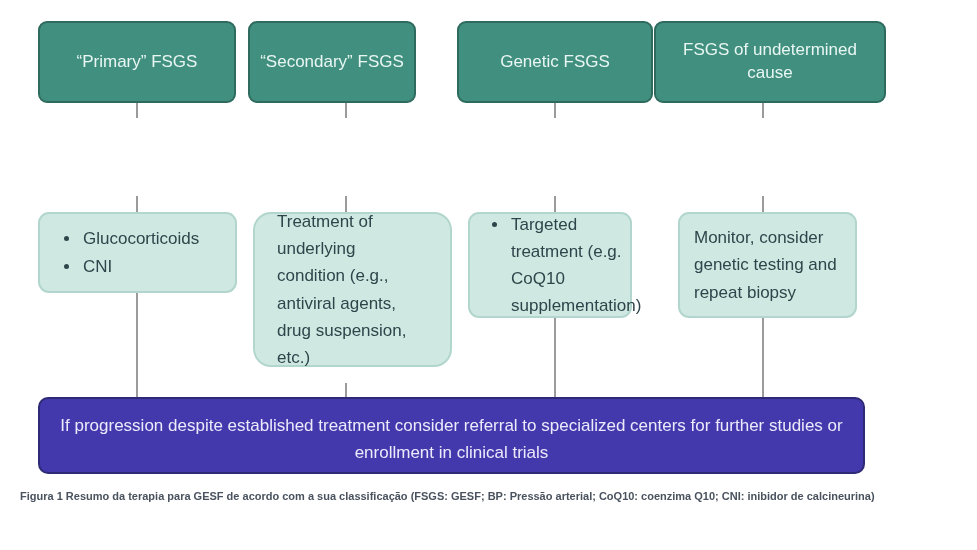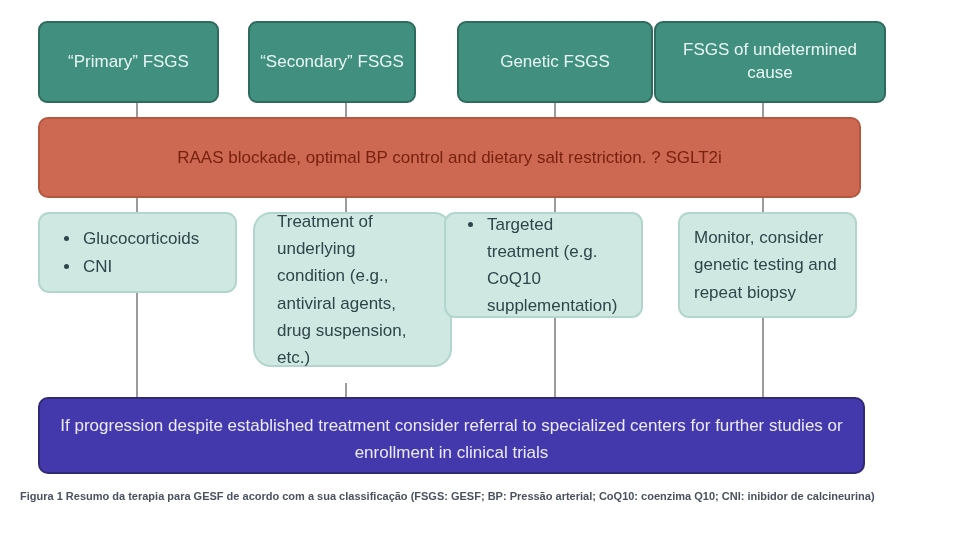--- a/index.html
+++ b/index.html
@@ -32,47 +32,44 @@
   <div class="vline" style="left:762px;top:101px;height:17px;"></div>
   <div class="vline" style="left:136px;top:196px;height:17px;"></div>
   <div class="vline" style="left:345px;top:196px;height:17px;"></div>
   <div class="vline" style="left:554px;top:196px;height:17px;"></div>
   <div class="vline" style="left:762px;top:196px;height:17px;"></div>
   <div class="vline" style="left:136px;top:292px;height:106px;"></div>
   <div class="vline" style="left:345px;top:383px;height:15px;"></div>
   <div class="vline" style="left:554px;top:317px;height:81px;"></div>
   <div class="vline" style="left:762px;top:317px;height:81px;"></div>
 
-  <div class="box teal" style="left:38px;top:21px;width:181px;height:82px;">
+  <div class="box teal" style="left:38px;top:21px;width:198px;height:82px;">
     <span>“Primary” FSGS</span>
   </div>
   <div class="box teal" style="left:248px;top:21px;width:168px;height:82px;">
     <span>“Secondary” FSGS</span>
   </div>
   <div class="box teal" style="left:457px;top:21px;width:196px;height:82px;">
     <span>Genetic FSGS</span>
   </div>
   <div class="box teal" style="left:654px;top:21px;width:232px;height:82px;">
     <span>FSGS of undetermined cause</span>
   </div>
 
-  <div class="box redbar" style="left:38px;top:117px;width:823px;height:81px;">
-    <span>RAAS blockade, optimal BP control and dietary salt restriction. ? SGLT2i</span>
-  </div>
 
   <div class="box mint" style="left:38px;top:212px;width:199px;height:81px;padding:8px 12px;">
     <ul>
       <li>Glucocorticoids</li>
       <li>CNI</li>
     </ul>
   </div>
   <div class="box mint" style="left:253px;top:212px;width:199px;height:155px;padding:10px 22px;border-radius:18px;">
     <div class="plain">Treatment of underlying condition (e.g., antiviral agents, drug suspension, etc.)</div>
   </div>
-  <div class="box mint" style="left:444px;top:212px;width:199px;height:106px;padding:8px 10px;">
+  <div class="box mint" style="left:468px;top:212px;width:164px;height:106px;padding:8px 10px;">
     <ul>
       <li>Targeted treatment (e.g. CoQ10 supplementation)</li>
     </ul>
   </div>
   <div class="box mint" style="left:678px;top:212px;width:179px;height:106px;padding:8px 14px;">
     <div class="plain">Monitor, consider genetic testing and repeat biopsy</div>
   </div>
 
   <div class="box bluebar" style="left:38px;top:397px;width:827px;height:77px;">
     <span>If progression despite established treatment consider referral to specialized centers for further studies or enrollment in clinical trials</span>

